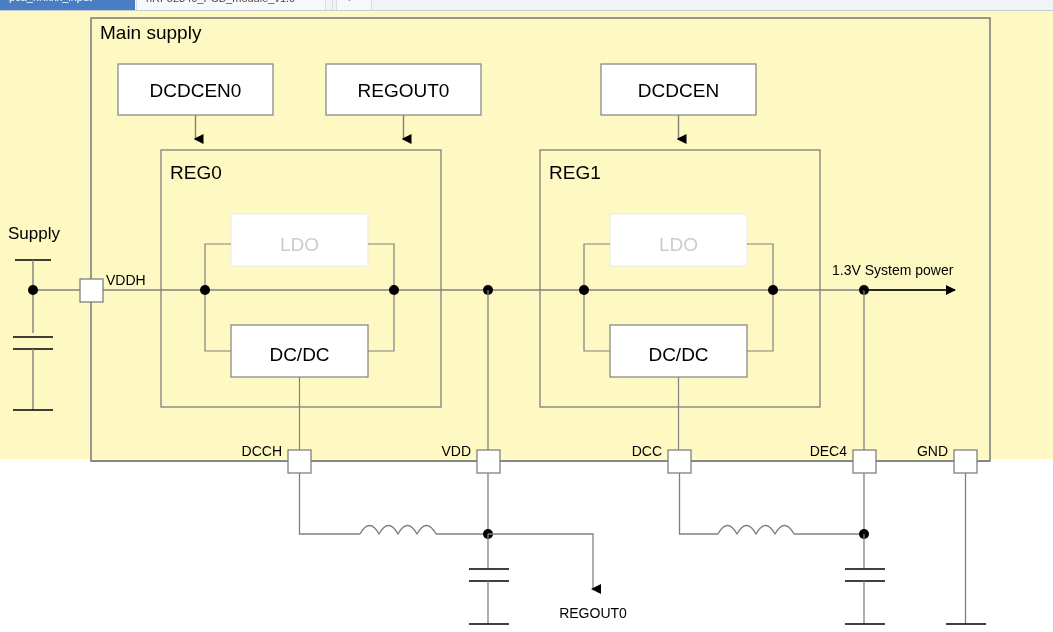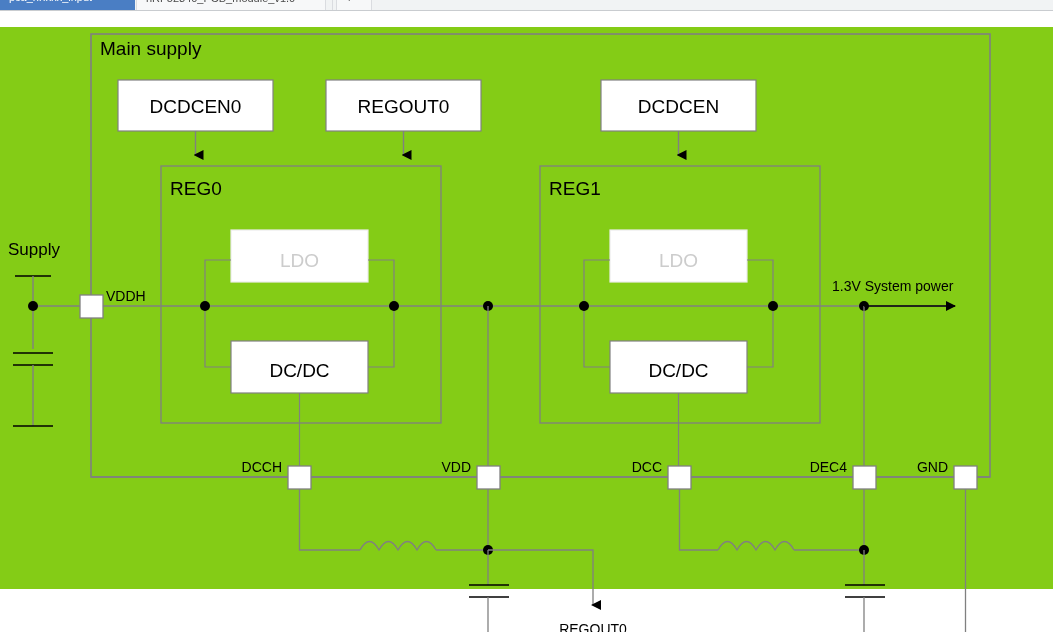--- a/index.html
+++ b/index.html
@@ -58,23 +58,22 @@
     top: -10px;
     width: 1px;
     height: 20px;
     background: #dadce0;
   }
 
   
   .canvas {
     position: absolute;
     left: 0; top: 11px;
-    width: 1053px; height: 562px;
-    background: #84cc16;
-    margin-top: 16px;
+    width: 1053px; height: 448px;
+    background: #fef9c3;
   }
   svg { display: block; }
 
   text { font-family: "Liberation Sans", sans-serif; }
   .lbl      { font-size: 17px; fill: #000000; }
   .lbl-box  { font-size: 19px; fill: #000000; }
   .lbl-reg  { font-size: 19px; fill: #000000; }
   .lbl-pin  { font-size: 14px; fill: #000000; }
   .lbl-dim  { font-size: 19px; fill: #cccccc; }
   .lbl-title{ font-size: 19px; fill: #000000; }

